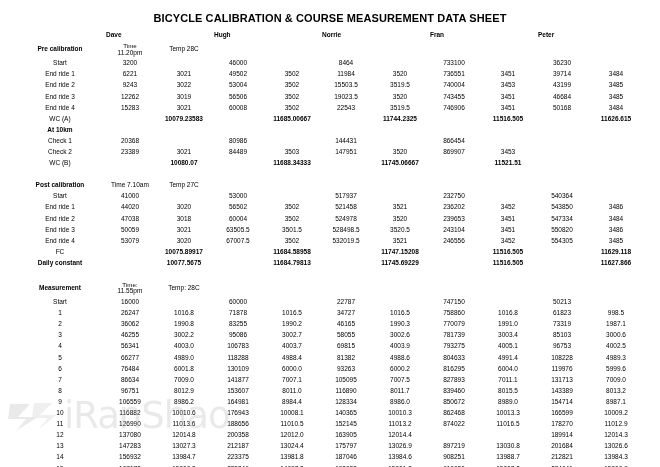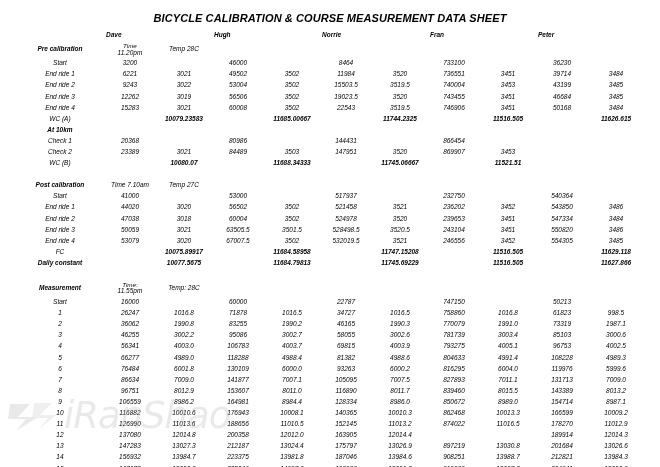--- a/index.html
+++ b/index.html
@@ -13,21 +13,20 @@
     height: 467px;
     font-family: "Liberation Sans", sans-serif;
     color: #000000;
     overflow: hidden;
     position: relative;
   }
   .sheet {
     width: 660px;
     height: 356px;
     position: relative;
-    font-style: italic;
   }
   .title {
     text-align: center;
     font-size: 11px;
     font-weight: bold;
     letter-spacing: 0.1px;
     padding-top: 12px;
     padding-bottom: 6px;
     white-space: nowrap;
   }

